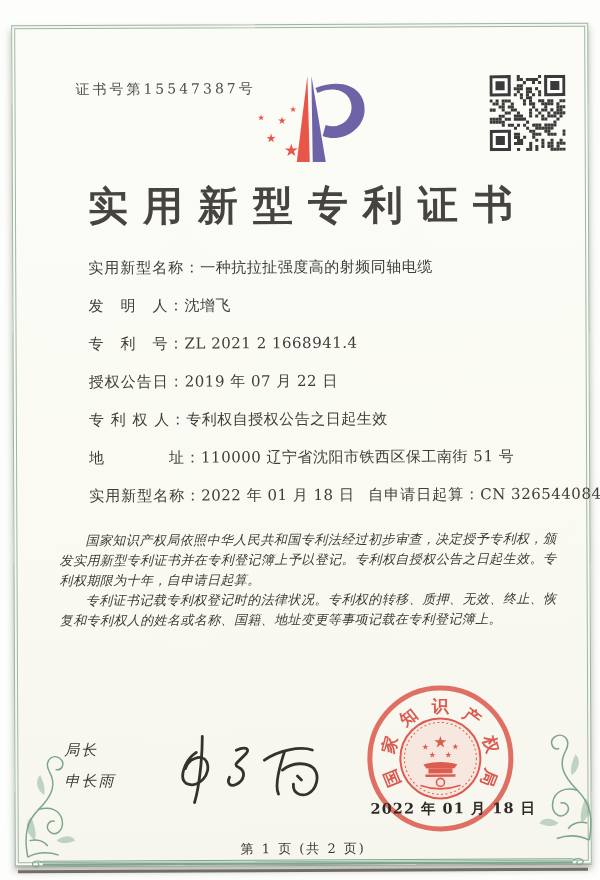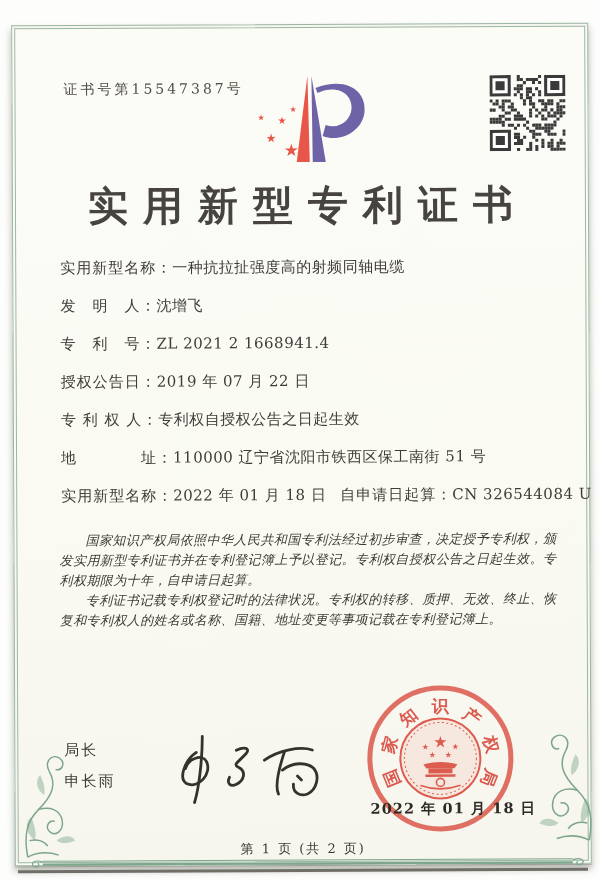--- a/index.html
+++ b/index.html
@@ -11,48 +11,48 @@
   .paper{
     position:absolute;left:13px;top:24px;width:577px;height:841px;
     box-sizing:border-box;
     background:linear-gradient(178deg,#fcfcf7 0%,#fafaf3 60%,#f6f6ee 100%);
     border:4px double #9cb6a4;
     transform:rotate(-0.25deg);
     box-shadow:0 5px 7px rgba(90,90,78,.45), 0 1px 0 rgba(120,120,110,.35);
   }
   .under-edge{position:absolute;left:18px;top:869px;width:570px;height:3px;background:#6f6f68;transform:rotate(-0.25deg);}
 
-  .cert-no{position:absolute;left:48px;top:52px;font-size:14px;letter-spacing:3px;color:#514d48;}
+  .cert-no{position:absolute;left:60px;top:52px;font-size:14px;letter-spacing:3px;color:#514d48;}
 
   .logo{position:absolute;left:230px;top:42px;width:128px;height:104px;}
   .logo .star{position:absolute;color:#e8564a;line-height:1;}
 
   .qr{position:absolute;left:474px;top:48px;width:76px;height:76px;}
 
   .title{
     position:absolute;left:0;right:0;top:150px;margin:0;text-align:center;
     font-size:40px;font-weight:700;letter-spacing:15px;text-indent:15px;
     color:#474440;
   }
 
   .fields{position:absolute;left:44px;top:230px;width:505px;font-size:15px;color:#403d39;}
   .field-row{position:relative;height:38px;white-space:nowrap;}
-  .flabel{letter-spacing:1px;}
+  .flabel{letter-spacing:1px;margin-left:28px;}
   .fvalue{letter-spacing:.5px;}
   .pair-right{position:absolute;left:279px;top:0;}
 
   .paras{
     position:absolute;left:42px;top:502px;width:497px;
     font-size:13px;line-height:20px;color:#3e3b37;
     font-style:italic;text-align:justify;
   }
   .paras p{margin:0;text-indent:2em;letter-spacing:.4px;}
 
   .sig-block{position:absolute;left:46px;top:712px;font-size:15px;color:#3d3a36;font-style:normal;}
-  .sig-block div{margin-bottom:12px;letter-spacing:2px;}
+  .sig-block div{margin-bottom:12px;letter-spacing:2px;font-style:italic;}
   .signature-svg{position:absolute;left:148px;top:698px;}
 
   .seal{
     position:absolute;left:349px;top:658px;width:146px;height:146px;
     border-radius:50%;
     border:5px solid rgba(219,81,68,.88);
     box-sizing:border-box;
     opacity:.93;
   }
   .seal-inner{position:absolute;left:0;top:0;width:100%;height:100%;}

